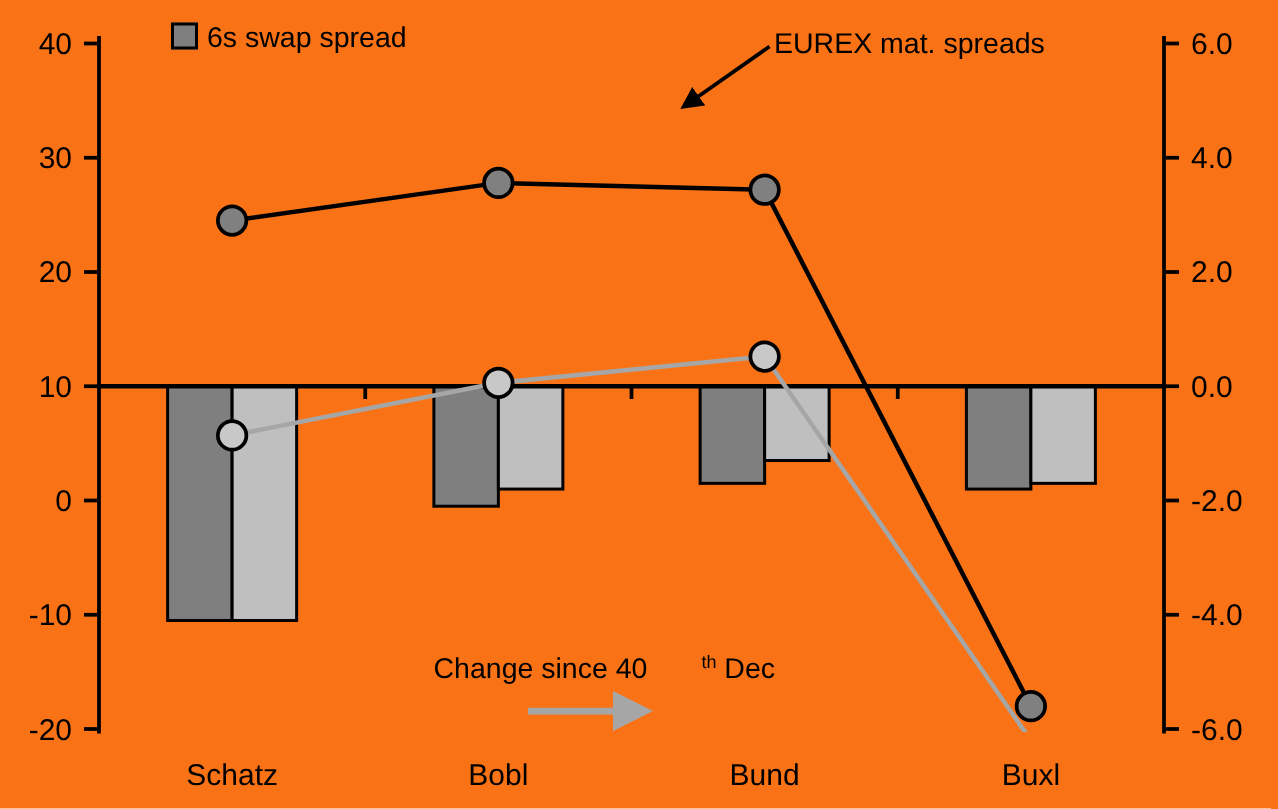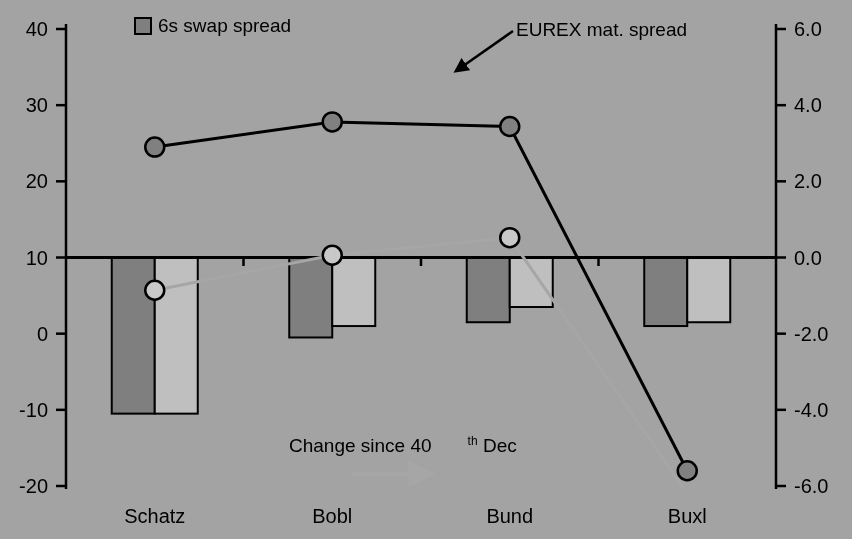--- a/index.html
+++ b/index.html
@@ -1,28 +1,28 @@
 <!DOCTYPE html>
 <html><head>
 <meta charset="utf-8">
 <style>
   html,body{margin:0;padding:0;background:#fff;}
   .chart-container{
     position:relative;
     width:852px;height:539px;
-    background:#a3a3a3;
+    background:#f97316;
     font-family:"Liberation Sans", sans-serif;
     overflow:hidden;
   }
   svg{position:absolute;left:0;top:0;}
   .legend{
     position:absolute;left:114px;top:15px;
     display:flex;flex-direction:column;gap:9px;
   }
-  .legend-row{display:flex;align-items:center;gap:6px;margin-left:20px;}
+  .legend-row{display:flex;align-items:flex-start;gap:6px;}
   .swatch{width:14px;height:14px;border:2px solid #000;flex:0 0 auto;}
   .legend-label{font-size:19px;color:#000;white-space:nowrap;}
   .curve-note{
     position:absolute;left:516px;top:17px;
     font-size:19px;line-height:26px;color:#000;white-space:nowrap;
   }
   .change-note{
     position:absolute;left:289px;top:434px;
     font-size:19px;color:#000;white-space:nowrap;
   }
@@ -123,18 +123,18 @@
     </svg>
 
   <div class="legend">
     <div class="legend-row">
       <span class="swatch" id="swatch-0" style="background: rgb(127, 127, 127);"></span>
       <span class="legend-label">6s swap spread</span>
     </div>
   </div>
 
   <div class="curve-note">
-    <div>EUREX mat. spread</div>
+    <div>EUREX mat. spreads</div>
   </div>
 
   <div class="change-note"><span>Change since 40</span><sup>th</sup><span> Dec</span></div>
 
 </div>
 
 </body></html>

